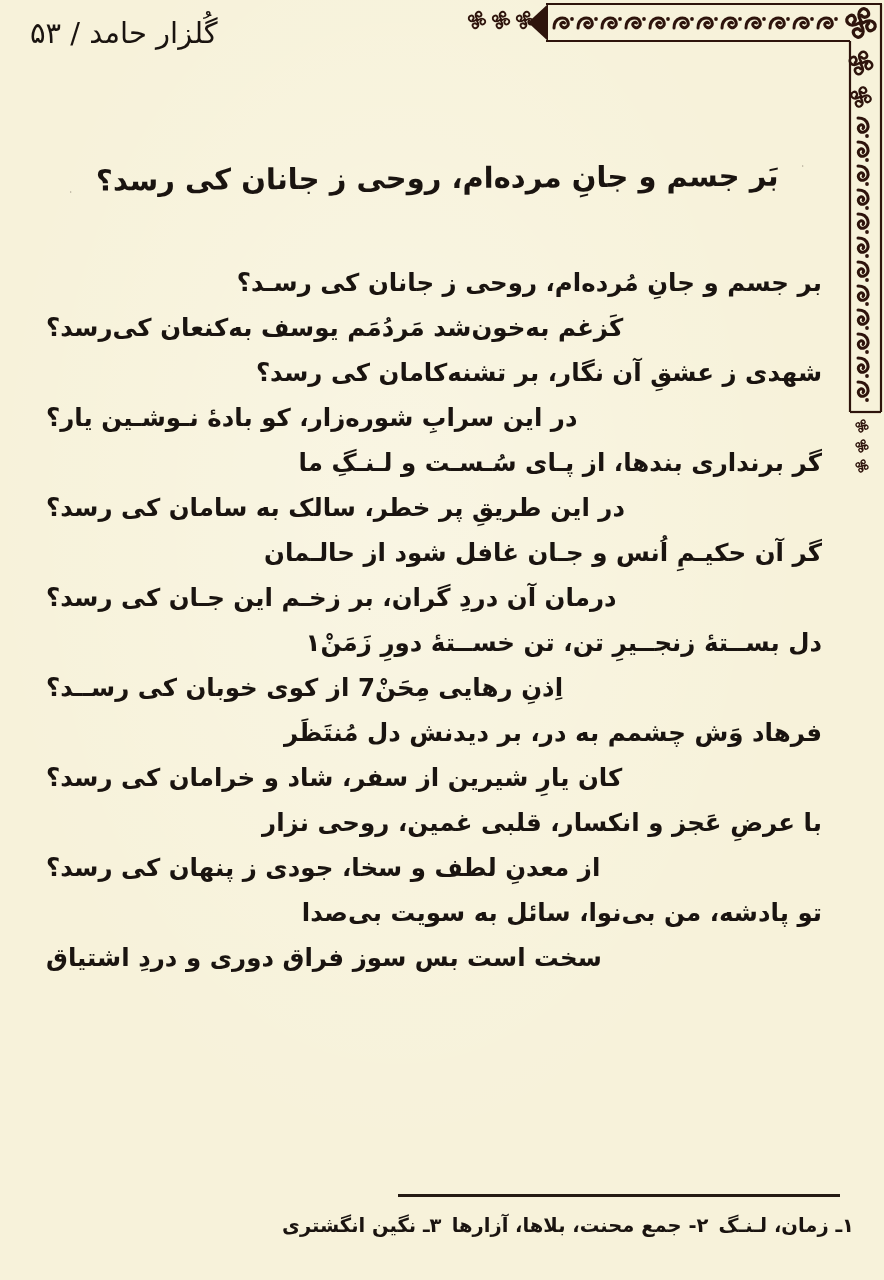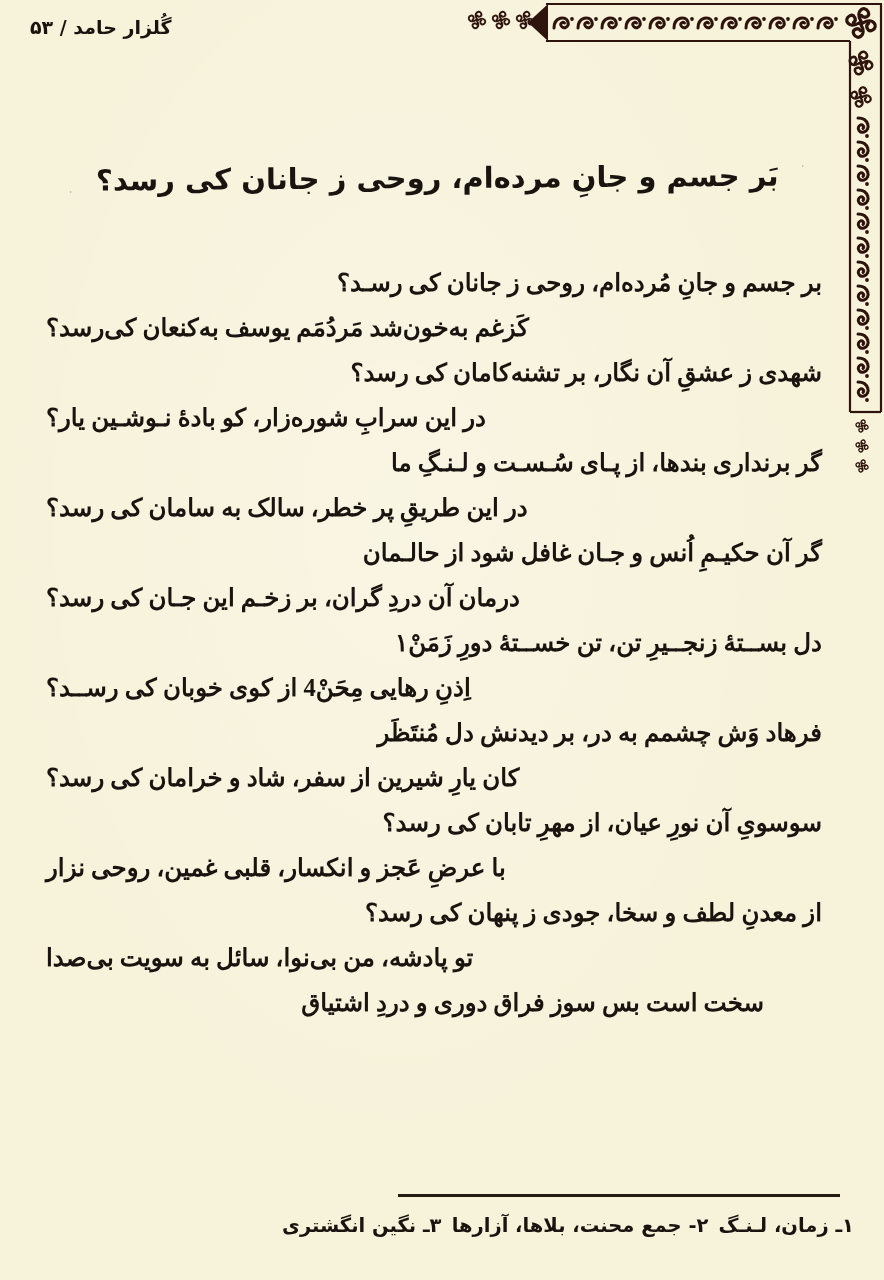--- a/index.html
+++ b/index.html
@@ -11,21 +11,21 @@
       #f7f2da;
     font-family:"DejaVu Sans", sans-serif;
     color:#1a1410;
     overflow:hidden;
   }
 
   
   .header {
     position:absolute; top:16px; left:30px;
     direction:rtl;
-    font-size:19px; font-weight:bold;
+    font-size:29px; font-weight:normal;
     white-space:nowrap;
     letter-spacing:0.5px;
   }
 
   
   .corner-svg { position:absolute; top:0; right:0; display:block; }
 
   
   .title-row {
     position:absolute; top:156px; left:70px; right:80px;
@@ -35,21 +35,21 @@
   .title-text {
     font-size:29px; font-weight:bold; white-space:nowrap;
     transform:rotate(-0.4deg);
   }
   .title-orn-right { transform:translateY(-12px); }
   .title-orn-left  { transform:translateY(14px); }
 
   
   .poem {
     position:absolute; top:260px; left:46px; right:62px;
-    direction:rtl; font-weight:bold; font-size:24.5px;font-family:Liberation Serif, serif;
+    direction:rtl; font-weight:bold; font-size:24.5px;
   }
   .poem .line { height:45px; line-height:45px; white-space:nowrap; }
   .poem .line:nth-child(odd)  { text-align:right; }
   .poem .line:nth-child(even) { text-align:left; }
   .poem .line:nth-child(17),
   .poem .line:nth-child(19) { padding-left:0; padding-right:58px; }
   .poem .line:nth-child(18),
   .poem .line:nth-child(20) { padding-left:28px; }
 
   
@@ -163,24 +163,23 @@
   <div class="poem">
     <div class="line">بر جسم و جانِ مُرده‌ام، روحی ز جانان کی رسـد؟</div>
     <div class="line">کَزغم به‌خون‌شد مَردُمَم یوسف به‌کنعان کی‌رسد؟</div>
     <div class="line">شهدی ز عشقِ آن نگار، بر تشنه‌کامان کی رسد؟</div>
     <div class="line">در این سرابِ شوره‌زار، کو بادهٔ نـوشـین یار؟</div>
     <div class="line">گر برنداری بندها، از پـای سُـسـت و لـنـگِ ما</div>
     <div class="line">در این طریقِ پر خطر، سالک به سامان کی رسد؟</div>
     <div class="line">گر آن حکیـمِ اُنس و جـان غافل شود از حالـمان</div>
     <div class="line">درمان آن دردِ گران، بر زخـم این جـان کی رسد؟</div>
     <div class="line">دل بســتهٔ زنجــیرِ تن، تن خســتهٔ دورِ زَمَنْ۱</div>
-    <div class="line">اِذنِ رهایی مِحَنْ4 از کوی خوبان کی رســد؟</div>
+    <div class="line">اِذنِ رهایی مِحَنْ7 از کوی خوبان کی رســد؟</div>
     <div class="line">فرهاد وَش چشمم به در، بر دیدنش دل مُنتَظَر</div>
     <div class="line">کان یارِ شیرین از سفر، شاد و خرامان کی رسد؟</div>
-    <div class="line">سوسویِ آن نورِ عیان، از مهرِ تابان کی رسد؟</div>
     <div class="line">با عرضِ عَجز و انکسار، قلبی غمین، روحی نزار</div>
     <div class="line">از معدنِ لطف و سخا، جودی ز پنهان کی رسد؟</div>
     <div class="line">تو پادشه، من بی‌نوا، سائل به سویت بی‌صدا</div>
     <div class="line">سخت است بس سوز فراق دوری و دردِ اشتیاق</div>
   </div>
 
   <div class="footrule"></div>
   <div class="footnotes">
     <span>۱ـ زمان، لـنـگ</span>
     <span>۲- جمع محنت، بلاها، آزارها</span>

